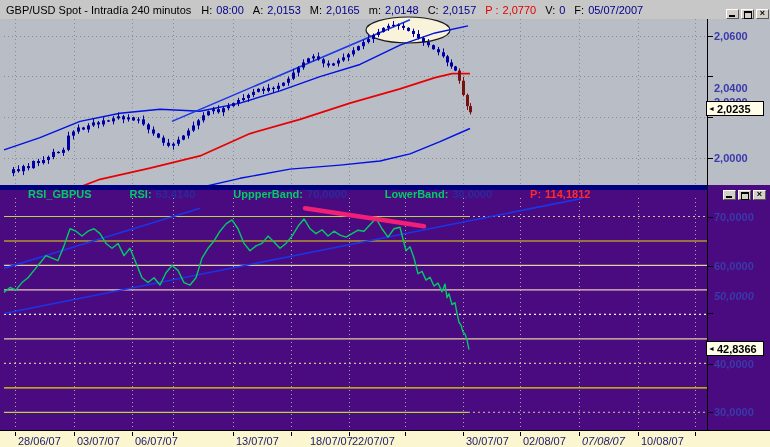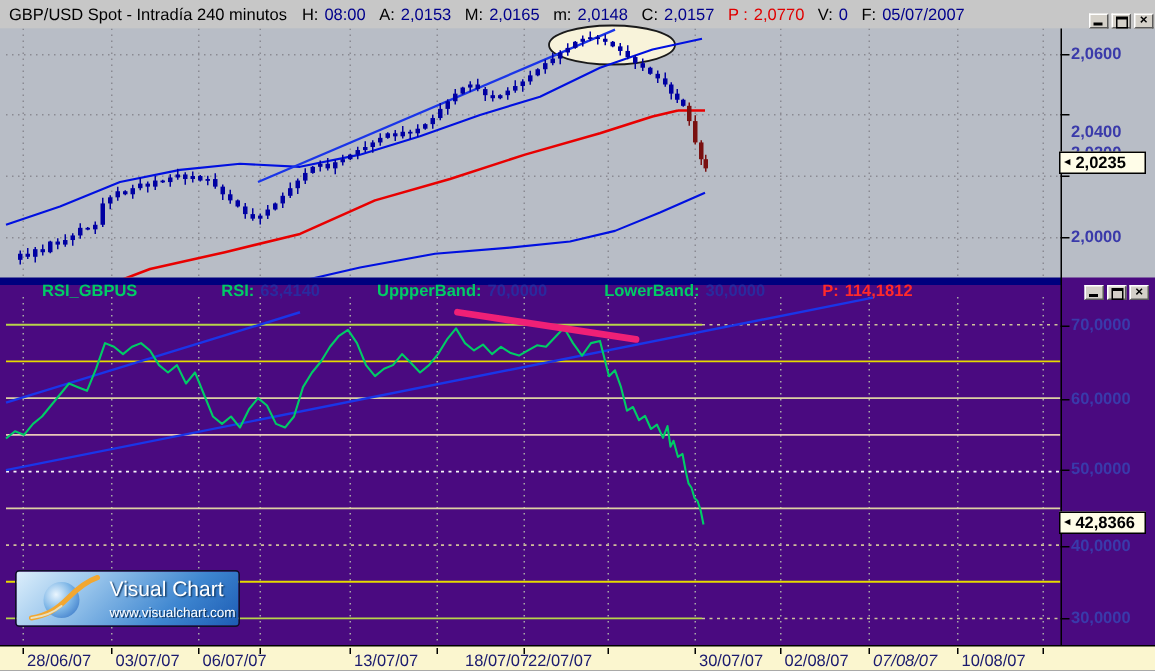--- a/index.html
+++ b/index.html
@@ -27,21 +27,21 @@
   .wbtn .g-close{position:absolute;left:0;top:-2px;width:11px;text-align:center;
                  font-size:9px;font-weight:bold;color:#000;line-height:11px;}
   
   #main-plot-bg{left:0;top:19px;width:708px;height:166px;background:#b8bdc6;}
   #main-scale-bg{left:708px;top:19px;width:62px;height:166px;background:#b8bdc6;}
   #navy-strip{left:0;top:185px;width:708px;height:5px;background:#00007e;}
   #rsi-bg{left:0;top:190px;width:708px;height:240px;background:#4a0a80;}
   #rsi-scale-bg{left:708px;top:185px;width:62px;height:245px;background:#4a0a80;}
   
   #rsi-header{left:28px;top:188px;height:11px;display:flex;align-items:center;
-              font-size:11px;font-weight:bold;white-space:nowrap;gap:18px;}
+              font-size:11px;font-weight:bold;white-space:nowrap;}
   #rsi-header .ind{color:#00cc66;margin-right:10px;}
   #rsi-header .fld{display:flex;margin-right:10px;}
   #rsi-header .fld .lb{color:#00cc66;margin-right:4px;padding-left:28px;}
   #rsi-header .fld .vl{color:#2a2a9e;}
   #rsi-header .fld.hl .lb,#rsi-header .fld.hl .vl{color:#ff2a2a;}
   
   .scale-lbl{left:714px;height:12px;line-height:12px;font-size:11px;font-weight:bold;
              color:#3a3aaa;white-space:nowrap;}
   
   .val-box{left:706px;width:58px;height:15px;background:#fffde8;border:1px solid #000;
@@ -436,21 +436,21 @@
 
   <div id="price-scale-labels">
       <div class="abs scale-lbl" style="top: 30px;">2,0600</div>
       <div class="abs scale-lbl" style="top: 82px;">2,0400</div>
       <div class="abs scale-lbl" style="top: 96px;">2,0200</div>
       <div class="abs scale-lbl" style="top: 152px;">2,0000</div>
     </div>
   <div id="rsi-scale-labels">
       <div class="abs scale-lbl" style="top: 211px;">70,0000</div>
       <div class="abs scale-lbl" style="top: 260px;">60,0000</div>
-      <div class="abs scale-lbl" style="top: 307px;">50,0000</div>
+      <div class="abs scale-lbl" style="top: 290px; font-style: italic;">50,0000</div>
       <div class="abs scale-lbl" style="top: 358px;">40,0000</div>
       <div class="abs scale-lbl" style="top: 406px;">30,0000</div>
     </div>
 
   <div class="abs val-box" id="price-box" style="top: 101px;">
     <span class="arr">◄</span>
     <span>2,0235</span>
   </div>
   <div class="abs val-box" id="rsi-box" style="top: 341px;">
     <span class="arr">◄</span>
@@ -476,29 +476,13 @@
       <div class="dlbl" style="left: 135px;">06/07/07</div>
       <div class="dlbl" style="left: 236px; text-align: center;">13/07/07</div>
       <div class="dlbl" style="left: 294px; margin-left: 16px;">18/07/07</div>
       <div class="dlbl" style="left: 352px;">22/07/07</div>
       <div class="dlbl" style="left: 466px;">30/07/07</div>
       <div class="dlbl" style="left: 523px;">02/08/07</div>
       <div class="dlbl" style="left: 582px; font-style: italic;">07/08/07</div>
       <div class="dlbl" style="left: 641px;">10/08/07</div>
     </div>
 
-  <div id="logo" class="abs">
-    <svg class="sphere-wrap" viewBox="0 0 56 32">
-      <defs>
-        <radialGradient id="sph" cx="0.35" cy="0.35" r="0.8">
-          <stop offset="0" stop-color="#eef8ff"></stop>
-            <stop offset="0.55" stop-color="#7ab4e6"></stop>
-            <stop offset="1" stop-color="#3a78c8"></stop>
-        </radialGradient>
-      </defs>
-      <circle cx="26" cy="17" r="12" fill="url(#sph)" opacity="0.95"></circle>
-      <path d="M6 29 C 16 27, 22 24, 30 16 S 44 4, 50 2" fill="none" stroke="#f2a731" stroke-width="3.4" stroke-linecap="round"></path>
-      <path d="M6 29 C 14 28, 20 26, 26 21" fill="none" stroke="#e8e0c0" stroke-width="1.4" stroke-linecap="round"></path>
-    </svg>
-    <div class="brand">Visual Chart</div>
-    <div class="url">www.visualchart.com</div>
-  </div>
 </div>
 
 </body></html>

